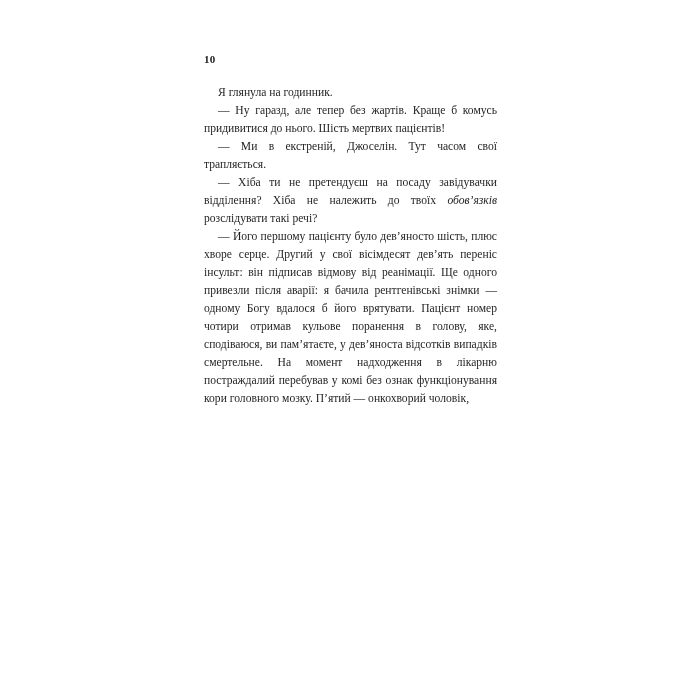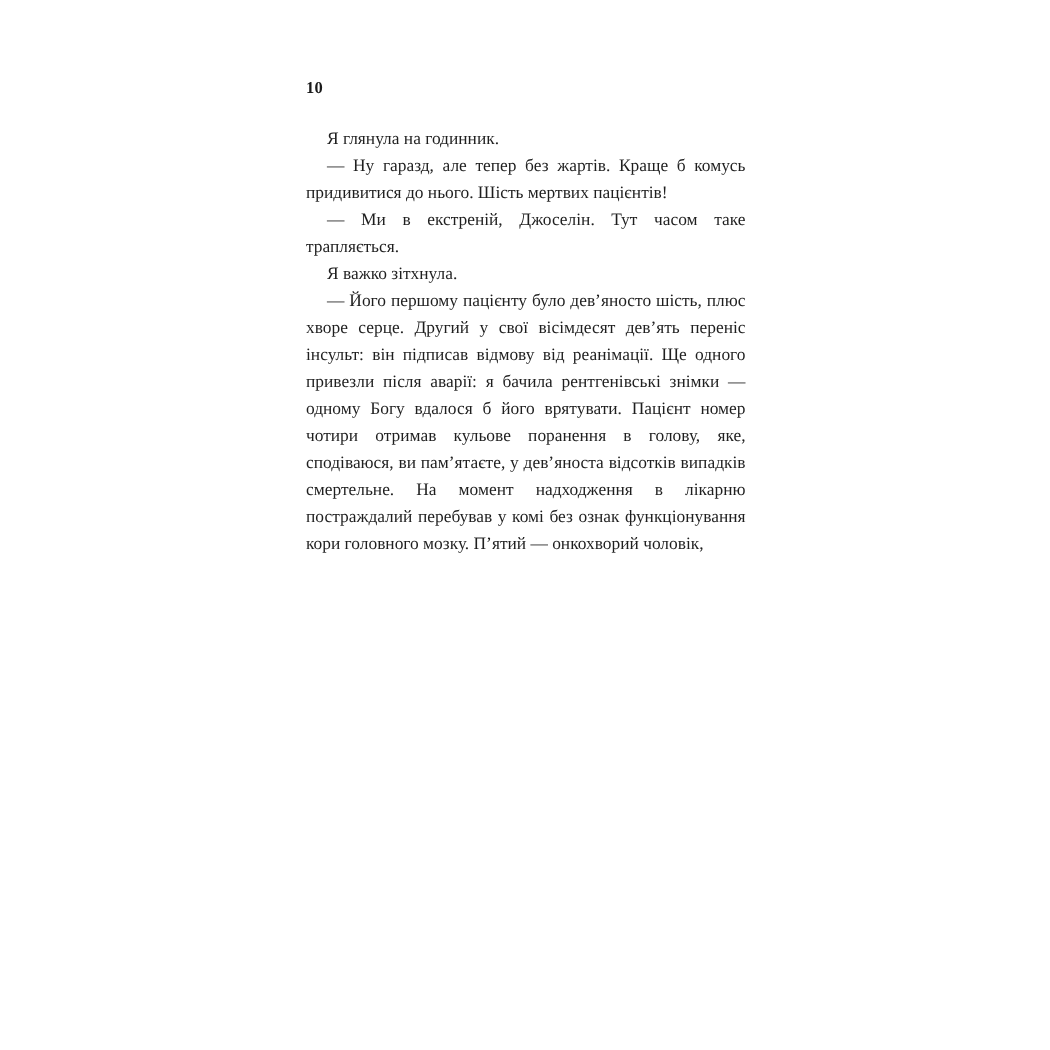--- a/index.html
+++ b/index.html
@@ -71,18 +71,18 @@
 </head>
 <body>
 
 <div class="page">
 
   <div class="folio">10</div>
 
   <div class="textblock" id="textblock">
       <p><span>Я глянула на годинник.</span></p>
       <p><span>— Ну гаразд, але тепер без жартів. Краще б комусь придивитися до нього. Шість мертвих пацієнтів!</span></p>
-      <p><span>— Ми в екстреній, Джоселін. Тут часом таке трапляється.</span></p>
-      <p><span>Я важко зітхнула.</span></p>
+      <p><span>— Ми в екстреній, Джоселін. Тут часом свої трапляється.</span></p>
+      <p><span>— Хіба ти не претендуєш на посаду завідувачки відділення? Хіба не належить до твоїх </span><em>обов’язків</em><span> розслідувати такі речі?</span></p>
       <p class="last"><span>— Його першому пацієнту було дев’яносто шість, плюс хворе серце. Другий у свої вісімдесят дев’ять переніс інсульт: він підписав відмову від реанімації. Ще одного привезли після аварії: я бачила рентгенівські знімки — одному Богу вдалося б його врятувати. Пацієнт номер чотири отримав кульове поранення в голову, яке, сподіваюся, ви пам’ятаєте, у дев’яноста відсотків випадків смертельне. На момент надходження в лікарню постраждалий перебував у комі без ознак функціонування кори головного мозку. П’ятий — онкохворий чоловік,</span></p>
     </div>
 
 </div>
 
 </body></html>

